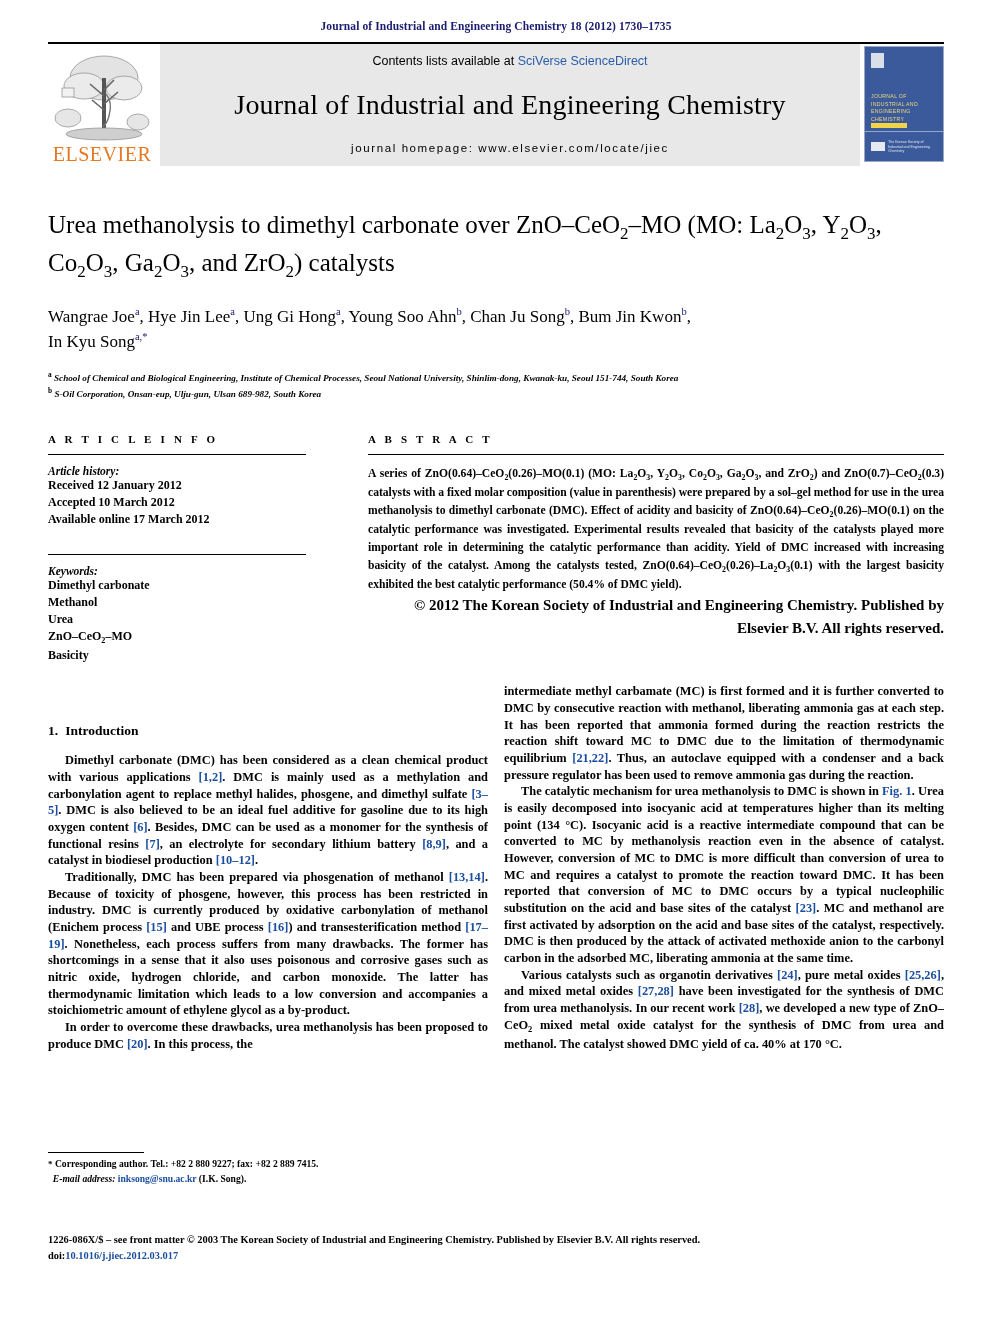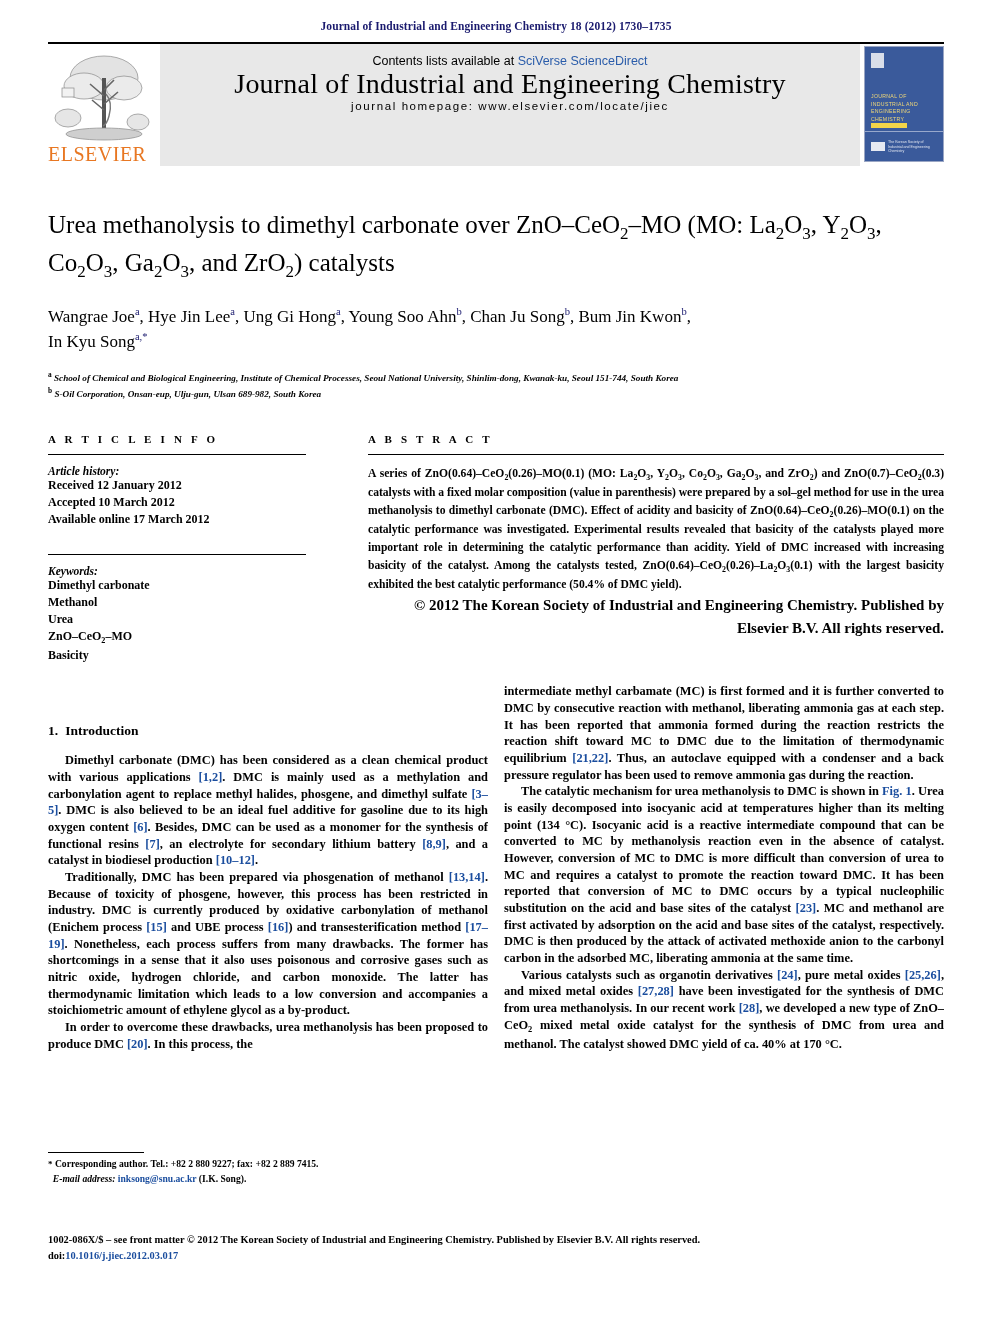--- a/index.html
+++ b/index.html
@@ -44,40 +44,40 @@
     margin-top: 2px;
   }
   .elsevier-logo {
     width: 108px;
     flex: 0 0 108px;
     position: relative;
     background: #ffffff;
     display: flex;
     flex-direction: column;
     justify-content: flex-end;
-    align-items: flex-start;
+    align-items: center;
     overflow: hidden;
   }
   .tree-svg { position: absolute; top: 4px; left: 6px; }
   .elsevier-word {
     position: relative;
     font-family: "Liberation Serif", serif;
     font-size: 20px;
     letter-spacing: 0.5px;
     color: #E87722;
     line-height: 1;
     padding-bottom: 2px;
     z-index: 2;
   }
   .masthead-center {
     flex: 1 1 auto;
     background: #e8e8e8;
     display: flex;
     flex-direction: column;
-    justify-content: flex-start;
+    justify-content: space-between;
     align-items: center;
     padding: 10px 0 12px 0;
     margin-left: 4px;
     margin-right: 4px;
   }
   .contents-line {
     font-family: "Liberation Sans", sans-serif;
     font-size: 12.5px;
     color: #000;
   }
@@ -422,17 +422,17 @@
     <div class="fn-text">
       <span class="fn-star">*</span>
       <span>Corresponding author. Tel.: +82 2 880 9227; fax: +82 2 889 7415.</span><br>
       &nbsp;&nbsp;<span class="em">E-mail address:</span>
       <span class="link">inksong@snu.ac.kr</span>
       <span>(I.K. Song).</span>
     </div>
   </div>
 
   <div class="bottom-copy">
-    <div>1002-086X/$ – see front matter © 2012 The Korean Society of Industrial and Engineering Chemistry. Published by Elsevier B.V. All rights reserved.</div>
+    <div>1226-086X/$ – see front matter © 2003 The Korean Society of Industrial and Engineering Chemistry. Published by Elsevier B.V. All rights reserved.</div>
     <div><span>doi:</span><span class="link">10.1016/j.jiec.2012.03.017</span></div>
   </div>
 
 </div>
 
 </body></html>

